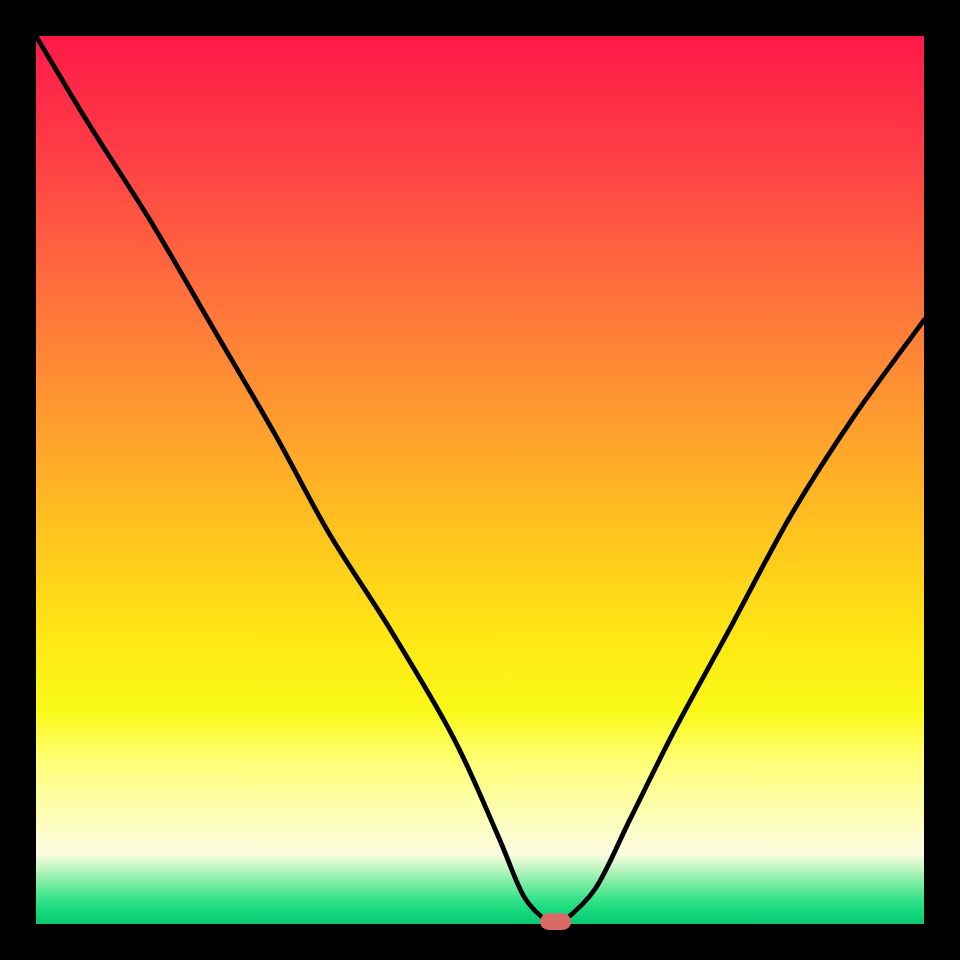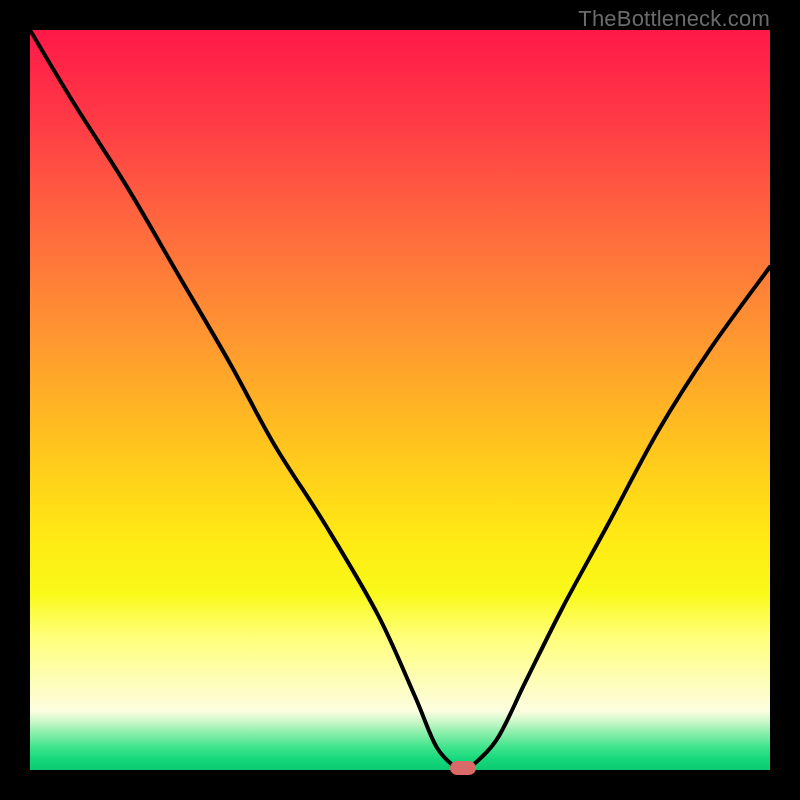--- a/index.html
+++ b/index.html
@@ -73,14 +73,13 @@
 
 <div class="frame">
   <div class="plot-bg"></div>
 
   <svg class="curve" viewBox="0 0 740 740" preserveAspectRatio="none">
     <path fill="none" stroke="#000000" stroke-width="4" stroke-linecap="round" d="M 0.00 0.00 C 7.40 12.33, 28.37 48.10, 44.40 74.00 C 60.43 99.90, 78.93 127.03, 96.20 155.40 C 113.47 183.77, 130.73 214.60, 148.00 244.20 C 165.27 273.80, 183.77 304.63, 199.80 333.00 C 215.83 361.37, 228.17 387.27, 244.20 414.40 C 260.23 441.53, 278.73 467.43, 296.00 495.80 C 313.27 524.17, 333.00 556.23, 347.80 584.60 C 362.60 612.97, 374.93 643.80, 384.80 666.00 C 394.67 688.20, 399.60 705.47, 407.00 717.80 C 414.40 730.13, 424.27 736.30, 429.20 740.00 C 434.13 743.70, 430.43 744.93, 436.60 740.00 C 442.77 735.07, 456.33 725.20, 466.20 710.40 C 476.07 695.60, 484.70 673.40, 495.80 651.20 C 506.90 629.00, 519.23 603.10, 532.80 577.20 C 546.37 551.30, 561.17 525.40, 577.20 495.80 C 593.23 466.20, 611.73 429.20, 629.00 399.60 C 646.27 370.00, 662.30 345.33, 680.80 318.20 C 699.30 291.07, 730.13 250.37, 740.00 236.80"></path>
   </svg>
 
   <div class="marker" style="left: 449.9px; top: 761px; background: rgb(217, 106, 103);"></div>
 
-  <div class="attribution">TheBottleneck.com</div>
 </div>
 
 </body></html>

